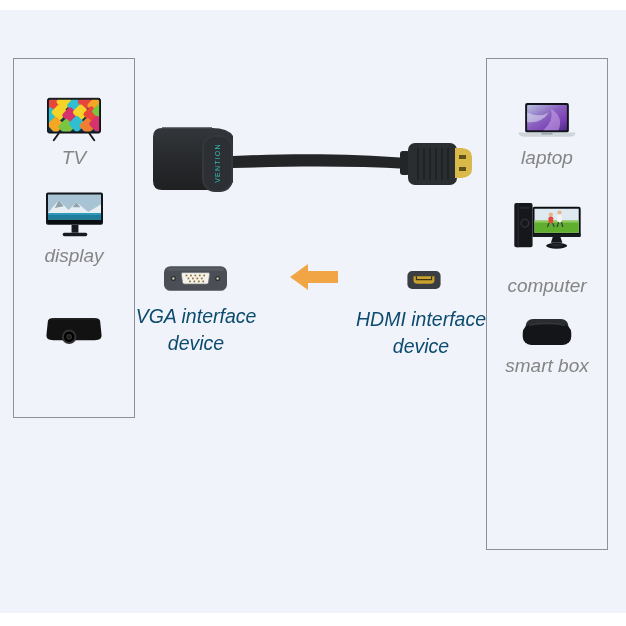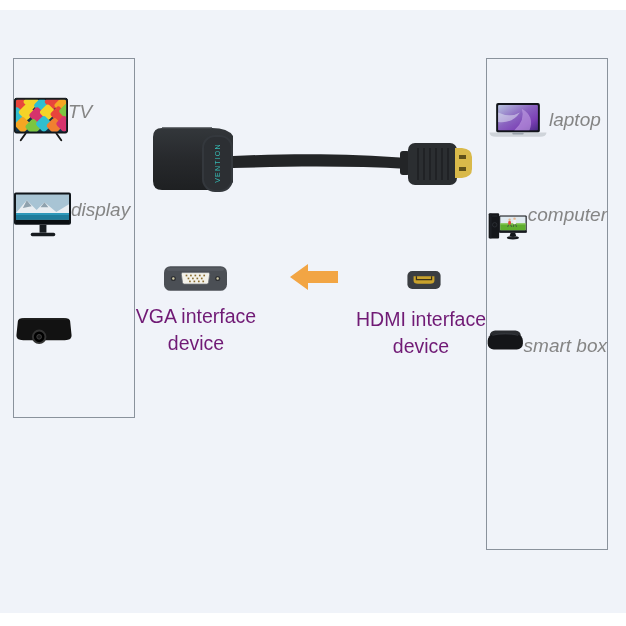--- a/index.html
+++ b/index.html
@@ -2,24 +2,24 @@
 <html><head>
 <meta charset="utf-8">
 <style>
   html,body{margin:0;padding:0;background:#ffffff;}
   .stage{position:relative;width:626px;height:626px;background:#ffffff;overflow:hidden;
          font-family:"Liberation Sans",sans-serif;}
   .panel{position:absolute;left:0;top:10px;width:626px;height:603px;background:#f0f3f9;}
   .box{position:absolute;border:1px solid #8a929c;background:transparent;}
   #left-box{left:13px;top:58px;width:120px;height:358px;}
   #right-box{left:486px;top:58px;width:120px;height:490px;}
-  .device-item{position:absolute;left:0;right:0;display:flex;flex-direction:row;align-items:flex-start;}
+  .device-item{position:absolute;left:0;right:0;display:flex;flex-direction:column;align-items:center;}
   .device-label{font-style:italic;font-size:19px;color:#858585;margin-top:6px;white-space:nowrap;}
-  .center-label{position:absolute;text-align:center;font-size:19.5px;
-                color:#701a75;line-height:27px;white-space:nowrap;}
+  .center-label{position:absolute;text-align:center;font-style:italic;font-size:19.5px;
+                color:#0c4a6e;line-height:27px;white-space:nowrap;}
   .abs{position:absolute;}
   svg{display:block;}
 </style>
 </head>
 <body>
 
 <div class="stage">
   <div class="panel"></div>
 
   <div class="box" id="left-box">
@@ -201,24 +201,24 @@
           <rect x="38.5" y="15" width="5" height="7" rx="2" fill="#e04b3c"></rect>
           <circle cx="50" cy="11" r="2.2" fill="#e8b48c"></circle>
           <rect x="47.5" y="13" width="5" height="8" rx="2" fill="#f2f2f2"></rect>
           <path d="M39,22 l-1.5,4 M43,22 l1.5,4 M49,21 l-1.5,5 M52,21 l1.5,5" stroke="#333d46" stroke-width="1.3"></path>
         </g>
         <rect x="22" y="33" width="50" height="3.5" rx="1" fill="#171a1f"></rect>
         <path d="M43,36.5 h8 l2,6 h-12 z" fill="#14171b"></path>
         <ellipse cx="47" cy="45.5" rx="11" ry="3" fill="#14171b"></ellipse>
         <ellipse cx="47" cy="44.8" rx="6" ry="1.6" fill="#24272c"></ellipse>
       </svg>
-      <div class="device-label" style="margin-top:2px">computer</div>
-    </div>
-
-    <div class="device-item" style="top:267px">
+      <div class="device-label" style="margin-top:23px">computer</div>
+    </div>
+
+    <div class="device-item" style="top:259px">
       <svg width="52" height="28" viewBox="0 0 54 30">
         <rect x="4" y="1" width="46" height="18" rx="8" fill="#2a2c30"></rect>
         <rect x="1" y="7" width="52" height="22" rx="9" fill="#141518"></rect>
         <path d="M8,8 q19,-5 38,0" stroke="#34373c" stroke-width="1.4" fill="none"></path>
       </svg>
       <div class="device-label" style="margin-top:9px">smart box</div>
     </div>
 
   </div>
 </div>

